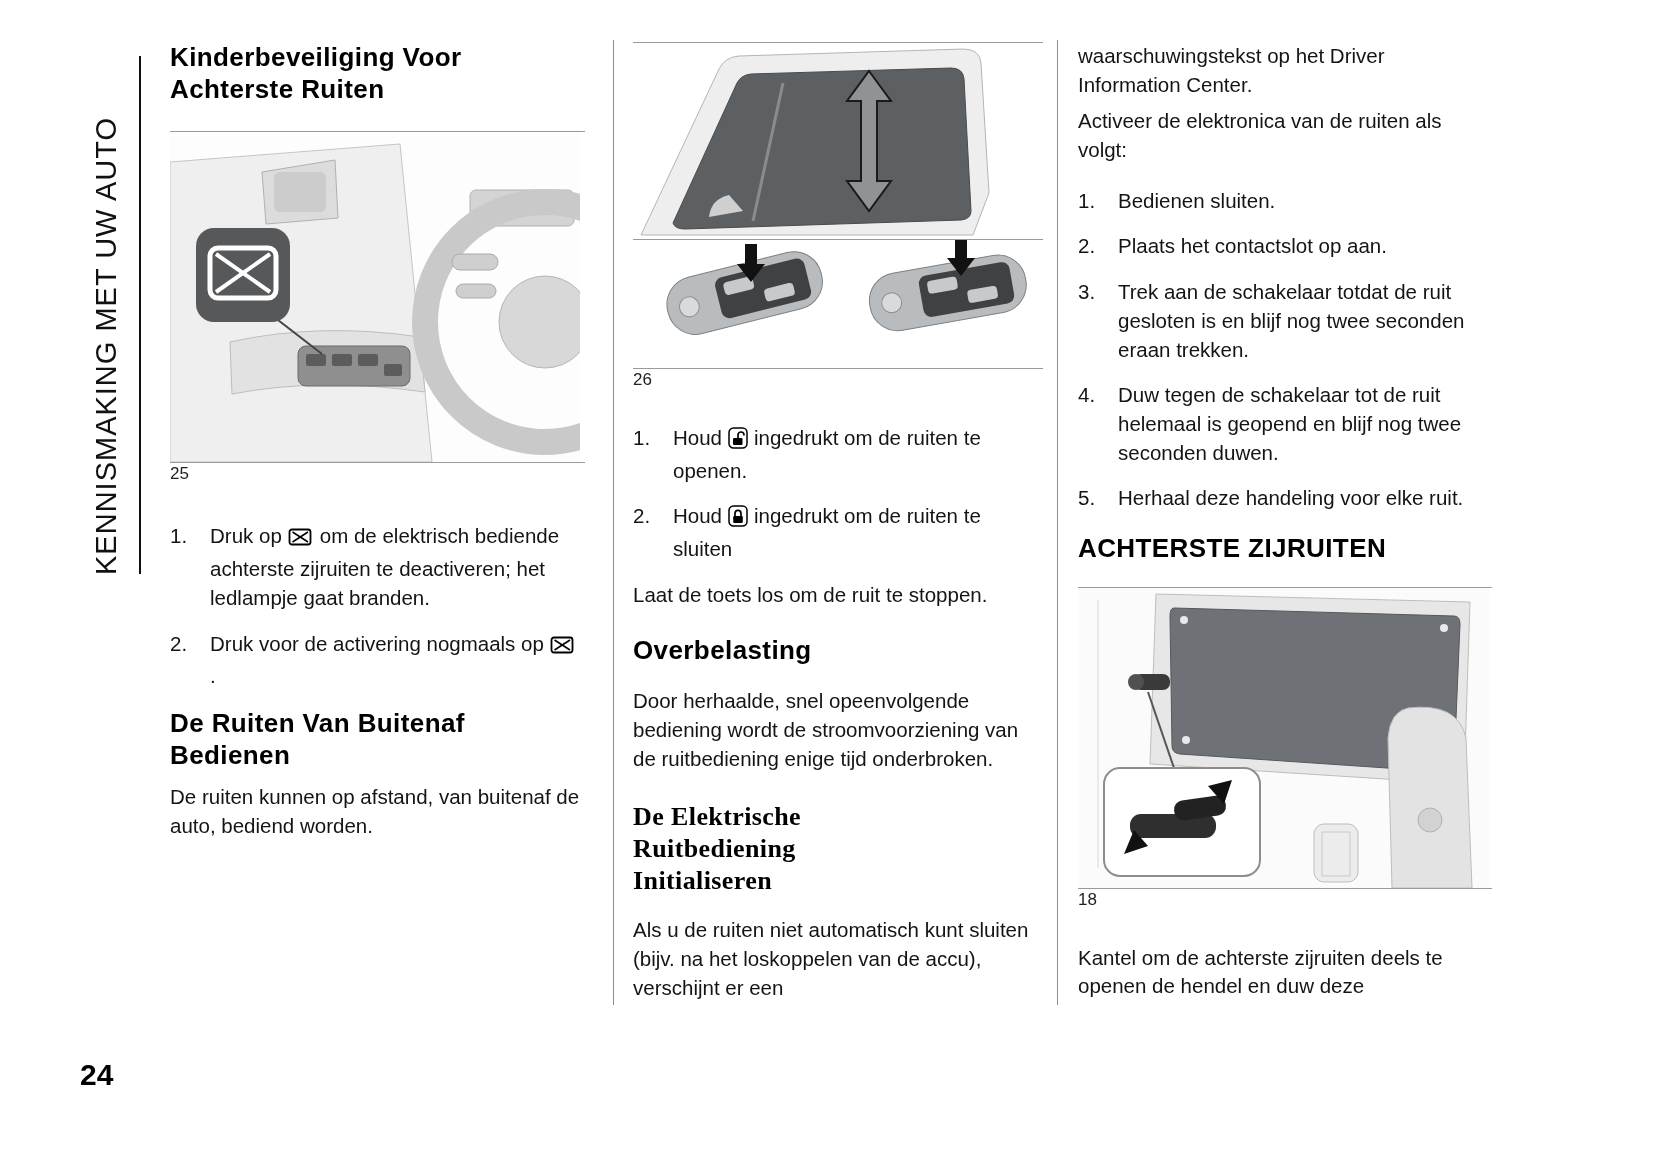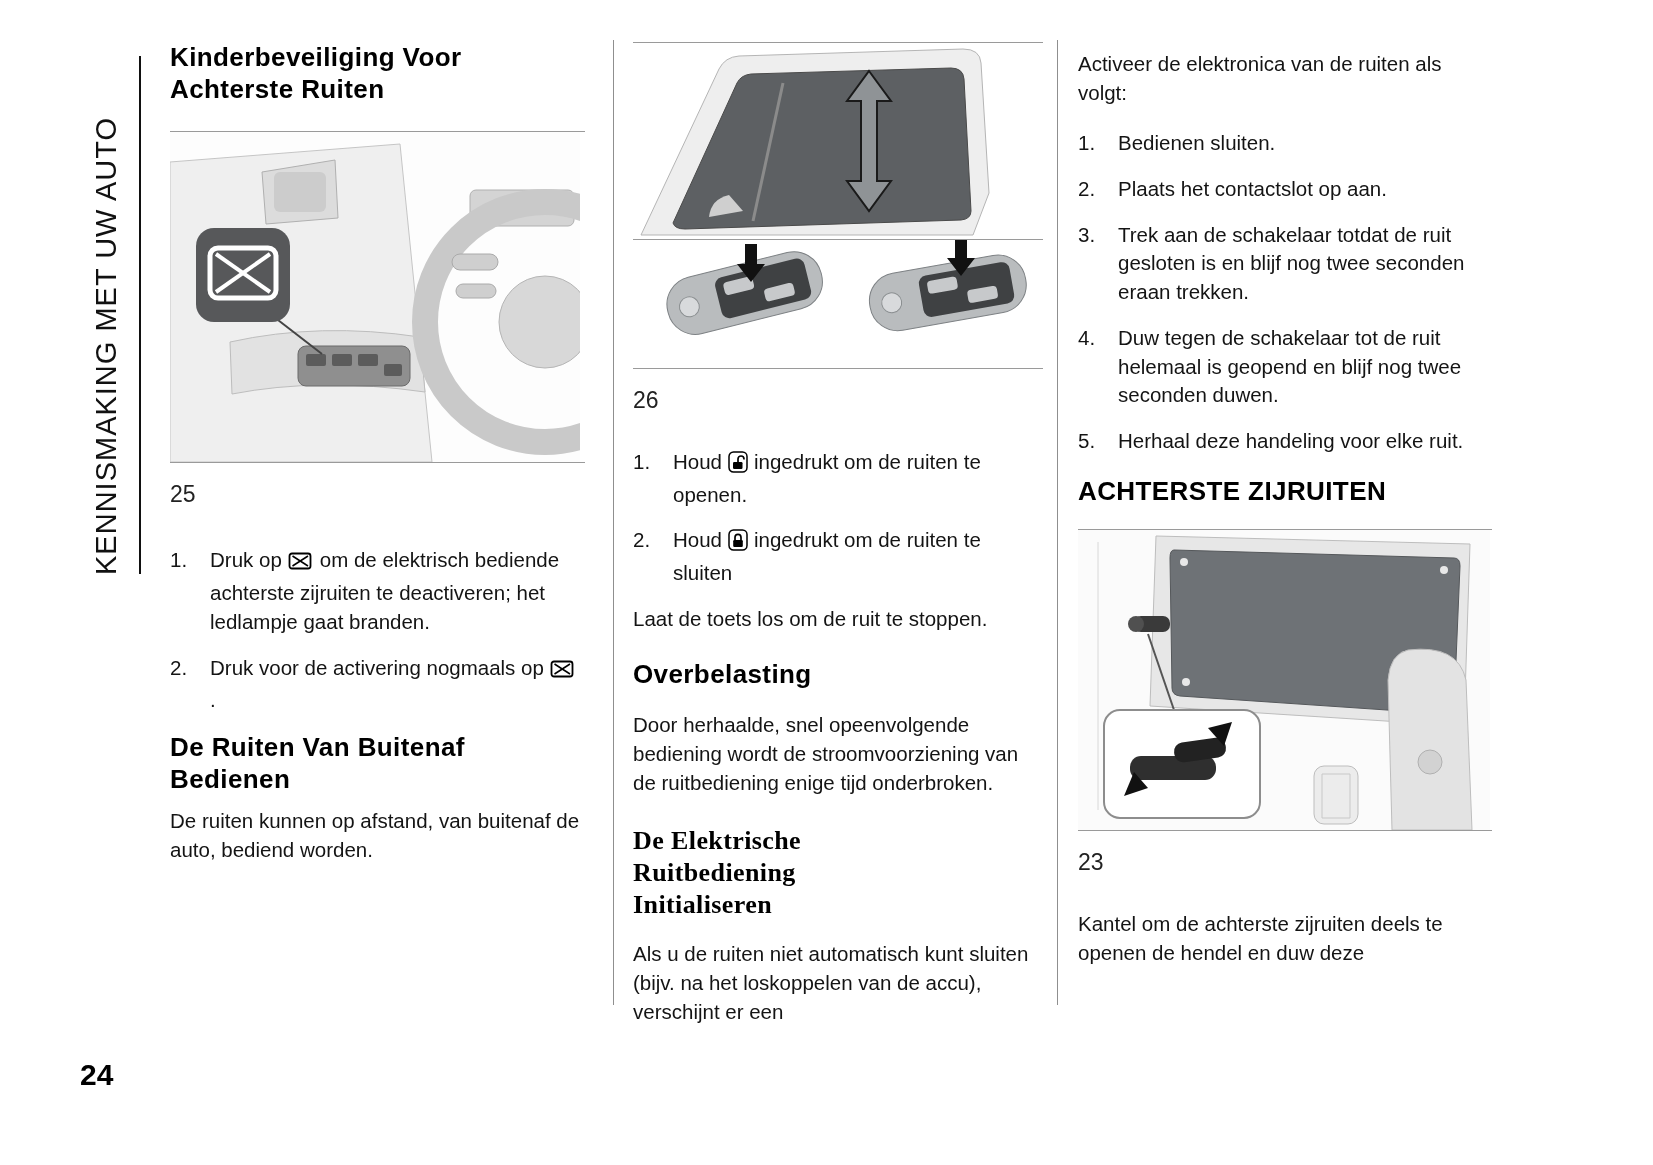--- a/index.html
+++ b/index.html
@@ -19,21 +19,21 @@
   .vdiv1 { left:613px; } .vdiv2 { left:1057px; }
   .col { position:absolute; top:42px; }
   .col1 { left:170px; width:415px; }
   .col2 { left:633px; width:410px; }
   .col3 { left:1078px; width:414px; }
   h2.sec { font-size:26px; font-weight:bold; letter-spacing:.4px; line-height:1.22; color:#000; }
   .body-text { font-size:20.5px; line-height:1.4; color:#141414; }
   .fig { border-top:1px solid #9a9a9a; border-bottom:1px solid #9a9a9a; }
   .fig svg { display:block; }
   .fig-sep { border-top:1px solid #9a9a9a; }
-  .figcap { font-size:23px; margin-top:18px; color:#222; }
+  .figcap { font-size:17px; margin-top:1px; color:#222; }
   .olist { }
   .li { display:flex; margin-bottom:17px; }
   .li .num { flex:0 0 40px; }
   .li .li-text { flex:1; }
   .inline-icon { display:inline-block; vertical-align:-4px; margin:0 6px; }
   .mt8{margin-top:8px;} .mt10{margin-top:20px;} .mt12{margin-top:12px;}
   .mt22{margin-top:22px;} .mt26{margin-top:26px;} .mt28{margin-top:28px;font-family:Liberation Serif, serif;}
   .mt34{margin-top:34px;} .mt38{margin-top:38px;}
   .narrow-head { max-width:300px; }
 </style>
@@ -170,20 +170,21 @@
     <p class="body-text mt8">Laat de toets los om de ruit te stoppen.</p>
 
     <h2 class="sec mt26">Overbelasting</h2>
     <p class="body-text mt10">Door herhaalde, snel opeenvolgende bediening wordt de stroomvoorziening van de ruitbediening enige tijd onderbroken.</p>
 
     <h2 class="sec mt28 narrow-head">De Elektrische Ruitbediening Initialiseren</h2>
     <p class="body-text mt10">Als u de ruiten niet automatisch kunt sluiten (bijv. na het loskoppelen van de accu), verschijnt er een</p>
   </section>
 
   <section class="col col3">
+    <p class="body-text">waarschuwingstekst op het Driver Information Center.</p>
     <p class="body-text mt8">Activeer de elektronica van de ruiten als volgt:</p>
 
     <div class="olist mt22">
       <div class="li body-text">
         <span class="num">1.</span>
         <span class="li-text">Bedienen sluiten.</span>
       </div>
       <div class="li body-text">
         <span class="num">2.</span>
         <span class="li-text">Plaats het contactslot op aan.</span>
@@ -226,19 +227,19 @@
             <rect x="96" y="210" width="52" height="20" rx="9" fill="#222222" transform="rotate(-8 122 220)"></rect>
             <polygon points="130,198 154,192 146,216" fill="#111111"></polygon>
             <polygon points="70,258 46,266 56,242" fill="#111111"></polygon>
           </g>
           <path d="M330,120 q50,-6 58,30 l6,150 h-80 l-4,-150 q2,-26 20,-30 Z" fill="#e3e3e3" stroke="#bdbdbd"></path>
           <circle cx="352" cy="232" r="12" fill="#d2d2d2" stroke="#b0b0b0"></circle>
           <rect x="236" y="236" width="44" height="58" rx="10" fill="#ececec" stroke="#bdbdbd"></rect>
           <path d="M244,244 L272,244 L272,288 L244,288 Z" fill="none" stroke="#c8c8c8"></path>
         </svg>
       </div>
-      <figcaption class="figcap">23</figcaption>
+      <figcaption class="figcap">18</figcaption>
     </figure>
 
     <p class="body-text mt34">Kantel om de achterste zijruiten deels te openen de hendel en duw deze</p>
   </section>
 
 </div>
 
 </body></html>

